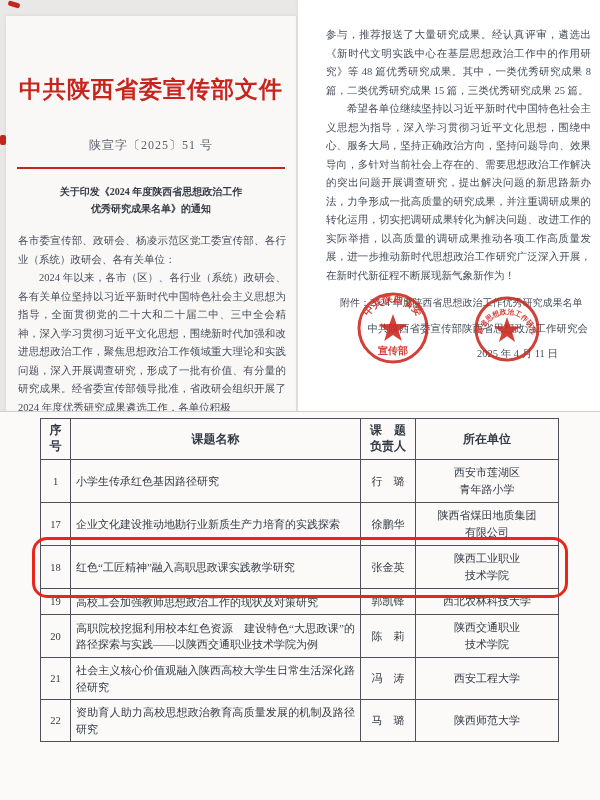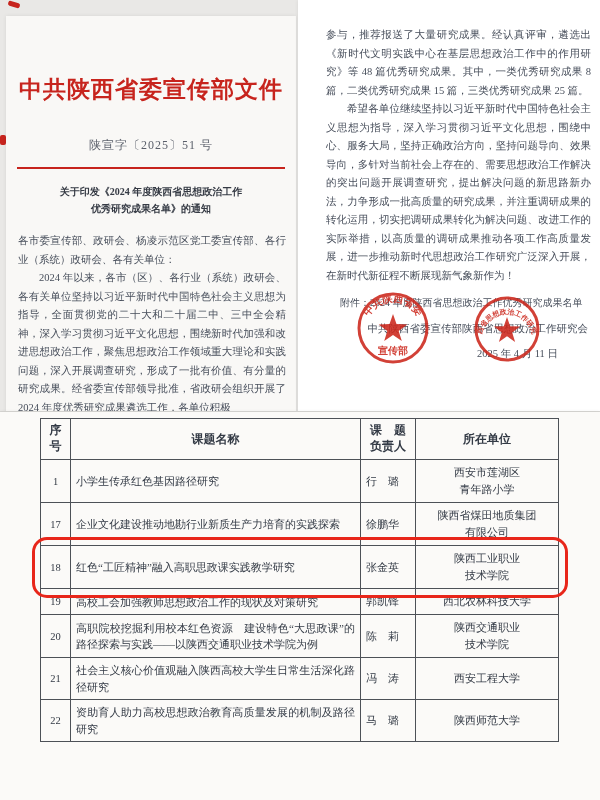--- a/index.html
+++ b/index.html
@@ -44,21 +44,21 @@
   table.results th,table.results td{
     border:1px solid #4d5157;vertical-align:middle;padding:4px 5px;
   }
   table.results th{font-weight:bold;font-size:12px;height:32px;}
   col.c-no{width:30px;}
   col.c-title{width:290px;}
   col.c-leader{width:55px;}
   col.c-org{width:143px;}
   .cell-no{text-align:center;font-size:10.5px;}
   .cell-title{text-align:justify;line-height:1.5;padding-left:7px;padding-right:7px;}
-  .cell-leader{white-space:pre-line;}
+  .cell-leader{text-align:center;white-space:pre-line;}
   .cell-org{text-align:center;white-space:pre-line;line-height:1.55;}
   th.pre{white-space:pre-line;line-height:1.3;}
   tr.highlight{outline:3px solid #e8261a;outline-offset:6px;border-radius:6px;margin-top:22px;}
   .seam{position:absolute;left:0;width:600px;height:1px;background:#d8d7d4;}
 </style>
 </head>
 <body>
 
 <div class="canvas">
 

